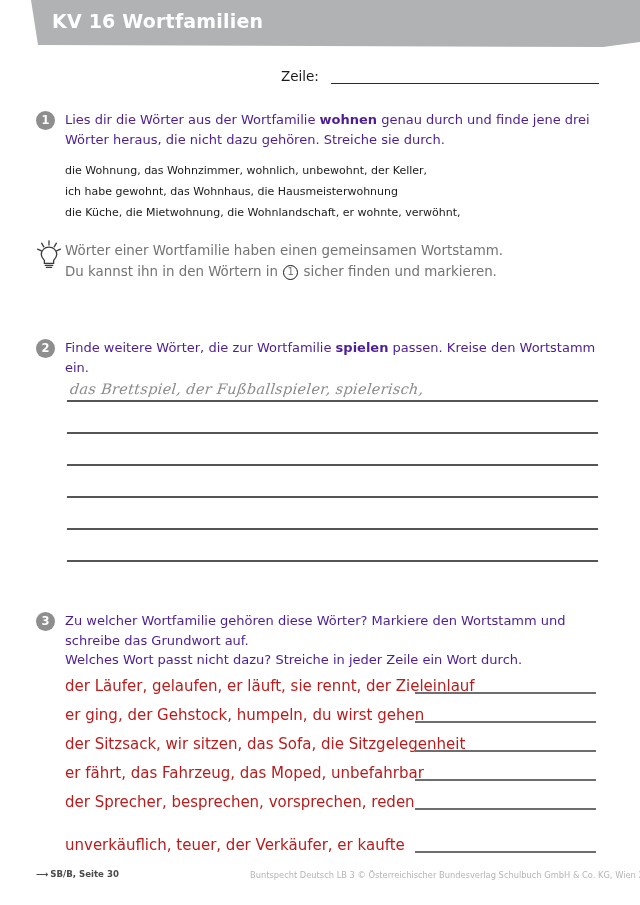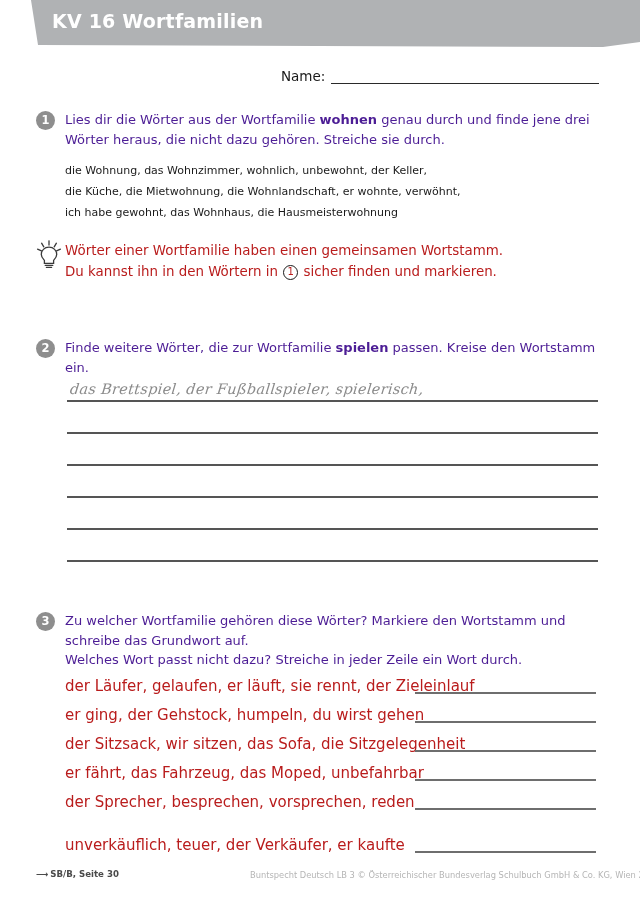--- a/index.html
+++ b/index.html
@@ -114,21 +114,21 @@
     position: absolute;
     left: 0;
     top: 0;
     width: 26px;
     height: 30px;
   }
   .tip-text {
     margin-left: 29px;
     font-size: 13.4px;
     line-height: 21px;
-    color: #b91c1c;
+    color: #737373;
   }
   .circled {
     display: inline-block;
     width: 13px;
     height: 13px;
     line-height: 12px;
     border: 1.1px solid #1a1a1a;
     border-radius: 50%;
     text-align: center;
     font-size: 10px;
@@ -231,33 +231,33 @@
 <body>
 
 <div class="banner-wrap">
   <svg class="banner-shape" viewBox="0 0 640 56" preserveAspectRatio="none">
     <polygon points="23,0 640,0 640,41 595,47 30,45" fill="#b0b2b4"></polygon>
   </svg>
   <div class="banner-title">KV 16 Wortfamilien</div>
 </div>
 
 <div class="name-row">
-  <span class="name-label">Name:</span>
+  <span class="name-label">Zeile:</span>
   <span class="name-rule"></span>
 </div>
 
 <div class="task" style="top:110px;">
   <span class="badge">1</span>
   <div class="task-text">Lies dir die Wörter aus der Wortfamilie <b>wohnen</b> genau durch und finde jene drei Wörter heraus, die nicht dazu gehören. Streiche sie durch.</div>
 </div>
 
 <div class="word-block" style="top:160px;">
   <div>die Wohnung, das Wohnzimmer, wohnlich, unbewohnt, der Keller,</div>
+  <div>ich habe gewohnt, das Wohnhaus, die Hausmeisterwohnung</div>
   <div>die Küche, die Mietwohnung, die Wohnlandschaft, er wohnte, verwöhnt,</div>
-  <div>ich habe gewohnt, das Wohnhaus, die Hausmeisterwohnung</div>
 </div>
 
 <div class="tip">
   <svg class="tip-icon" viewBox="0 0 26 30">
     <g stroke="#3a3a3a" stroke-width="1.3" stroke-linecap="round" fill="none">
       <line x1="13" y1="0.8" x2="13" y2="5"></line>
       <line x1="5.6" y1="3.2" x2="7.8" y2="6.8"></line>
       <line x1="20.4" y1="3.2" x2="18.2" y2="6.8"></line>
       <line x1="1.6" y1="9.2" x2="5.4" y2="10.8"></line>
       <line x1="24.4" y1="9.2" x2="20.6" y2="10.8"></line>

